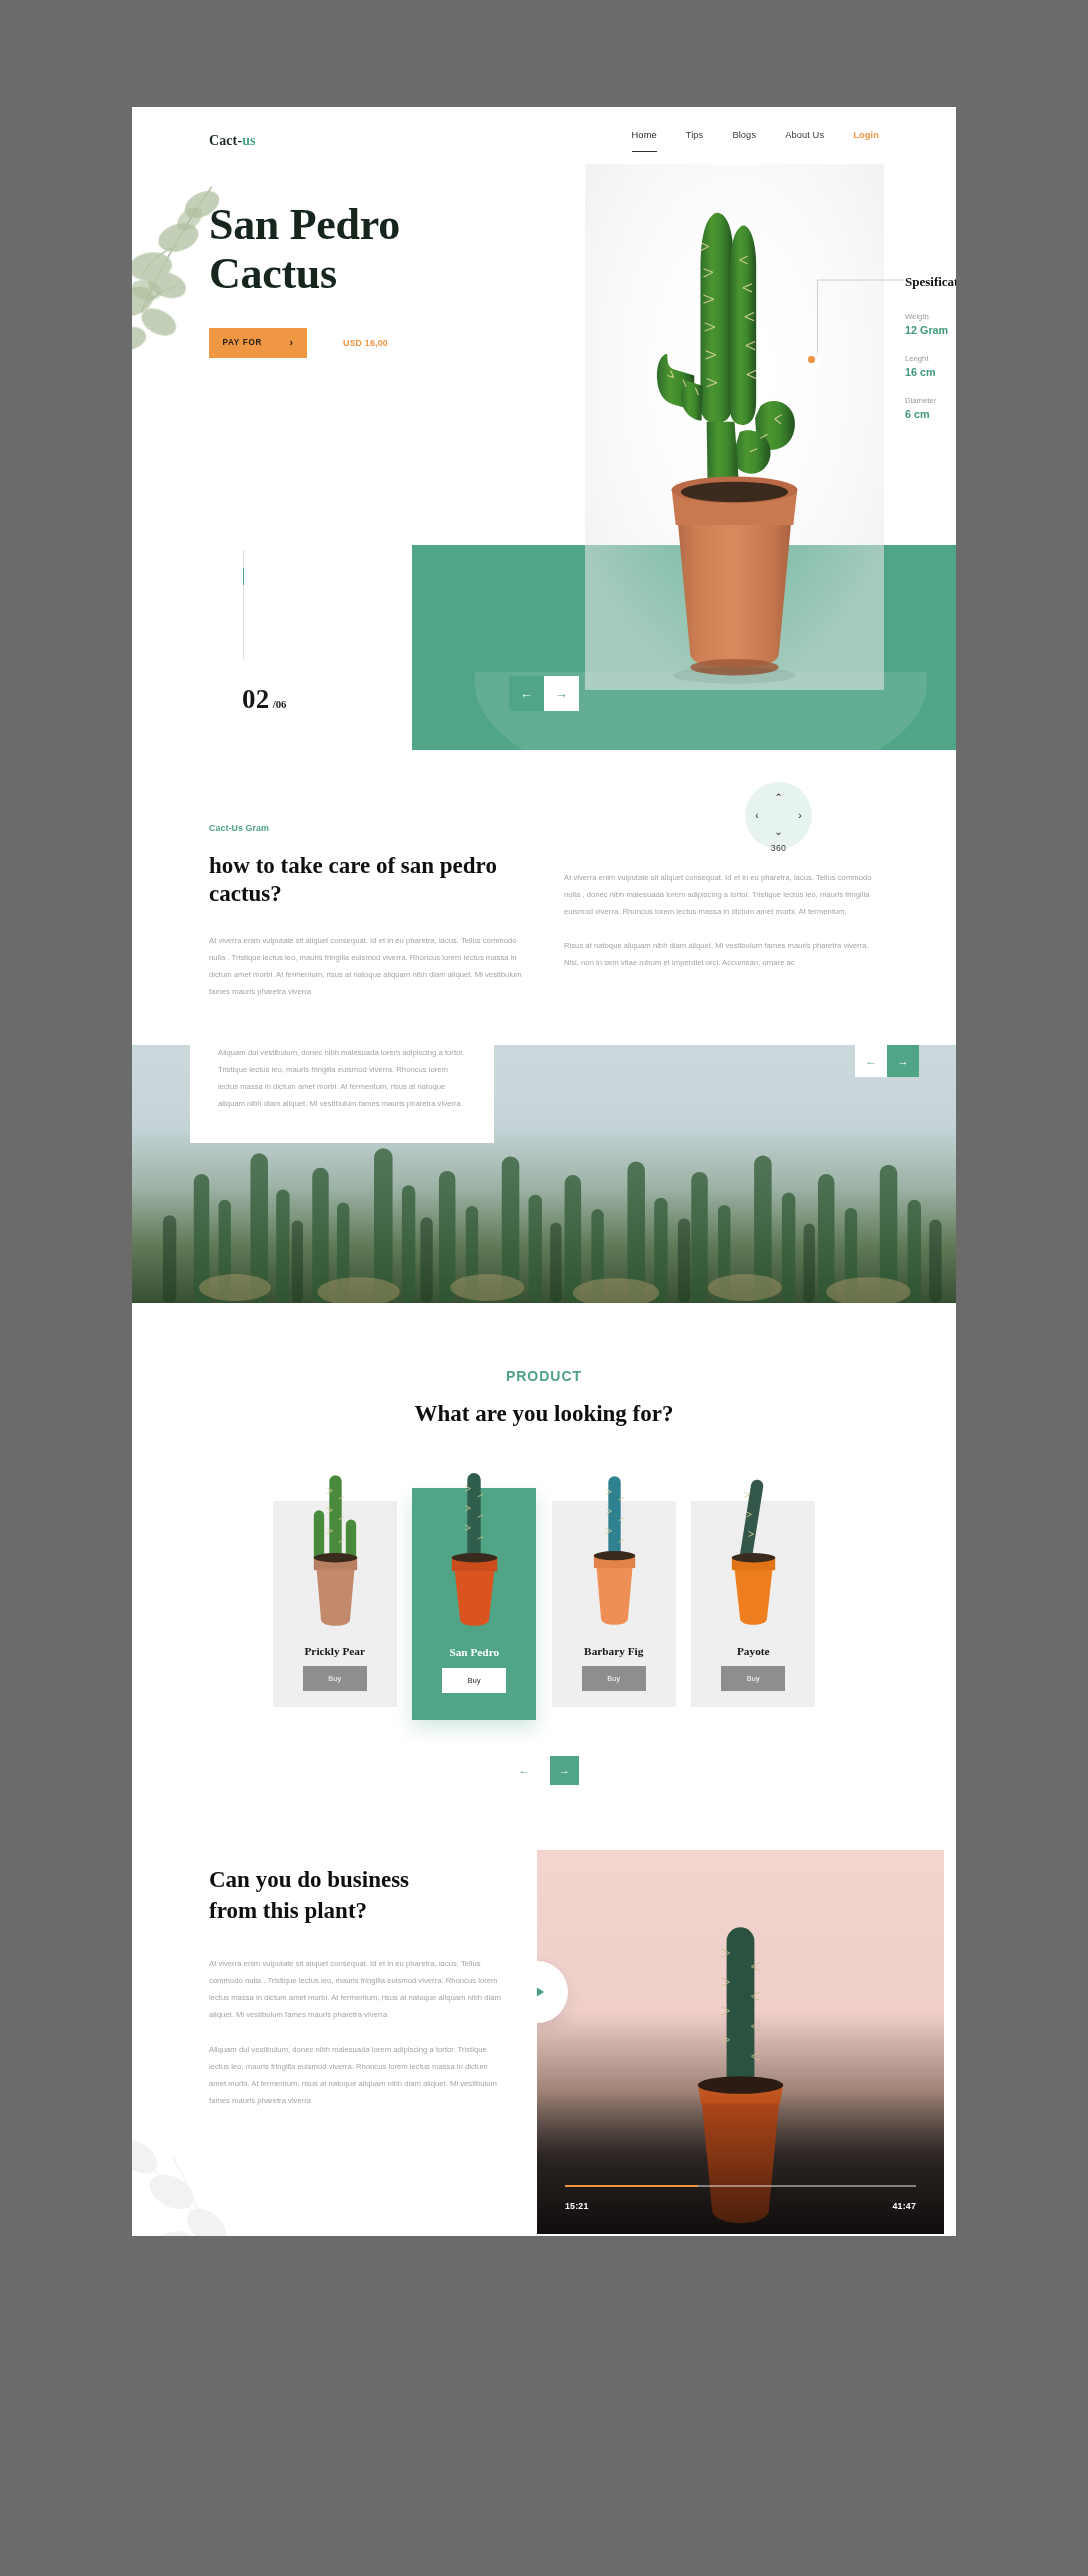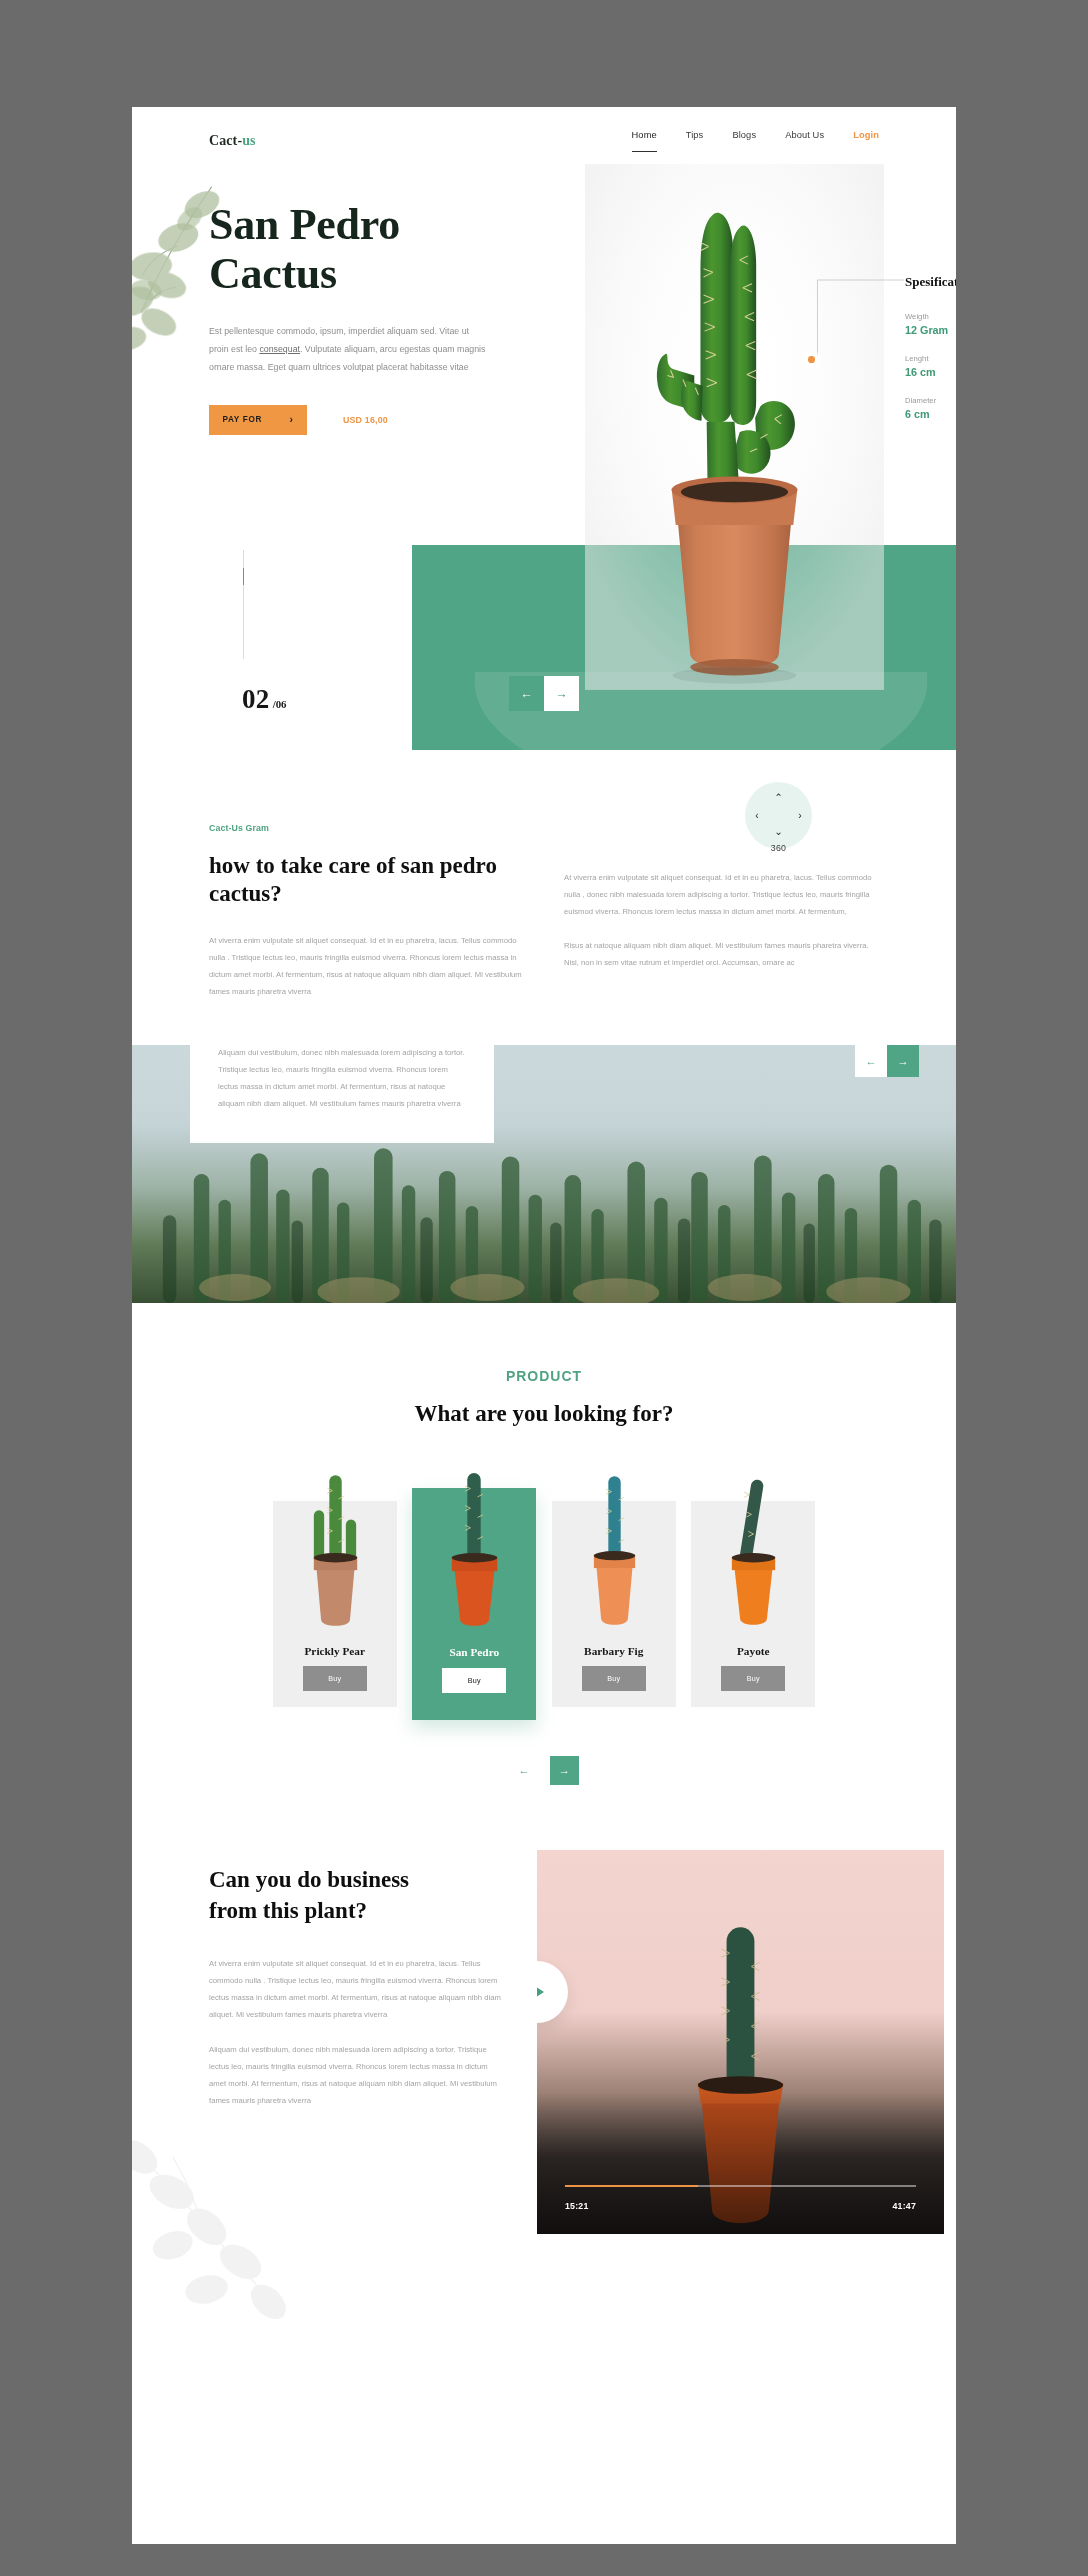--- a/index.html
+++ b/index.html
@@ -5,21 +5,21 @@
   * { box-sizing: border-box; margin: 0; padding: 0; }
   html, body { width: 1088px; height: 2576px; }
   body {
     background: #6b6b6b;
     font-family: "Liberation Sans", sans-serif;
     -webkit-font-smoothing: antialiased;
   }
   .canvas {
     position: relative;
     width: 1088px;
-    height: 2576px;
+    height: 2236px;
     overflow: hidden;
   }
   .page {
     position: absolute;
     left: 132px;
     top: 107px;
     width: 824px;
     min-height: 2437px;
     background: #ffffff;
     overflow: hidden;
@@ -532,21 +532,20 @@
         <ellipse cx="172" cy="68" rx="28" ry="18" transform="rotate(-40 172 68)"></ellipse>
         <ellipse cx="88" cy="206" rx="30" ry="19" transform="rotate(12 88 206)"></ellipse>
       </g>
     </svg>
 
     <div class="hero-copy">
       <h1 class="hero-title">
         <span>San Pedro</span><br>
         <span>Cactus</span>
       </h1>
-      <p class="hero-desc"><span>Est pellentesque commodo, ipsum, imperdiet aliquam sed. Vitae ut proin est leo </span><u>consequat</u><span>. Vulputate aliquam, arcu egestas quam magnis ornare massa. Eget quam ultrices volutpat placerat habitasse vitae</span></p>
       <div class="hero-cta-row">
         <button class="pay-btn">
           <span>PAY FOR</span>
           <span class="chev">›</span>
         </button>
         <span class="price">USD 16,00</span>
       </div>
     </div>
 
     <svg class="hero-plant" viewBox="0 0 580 1020">

